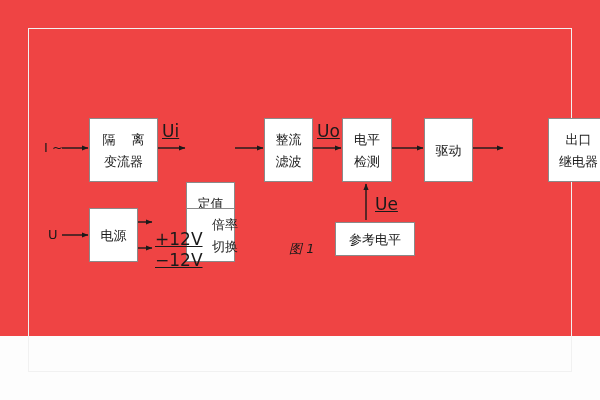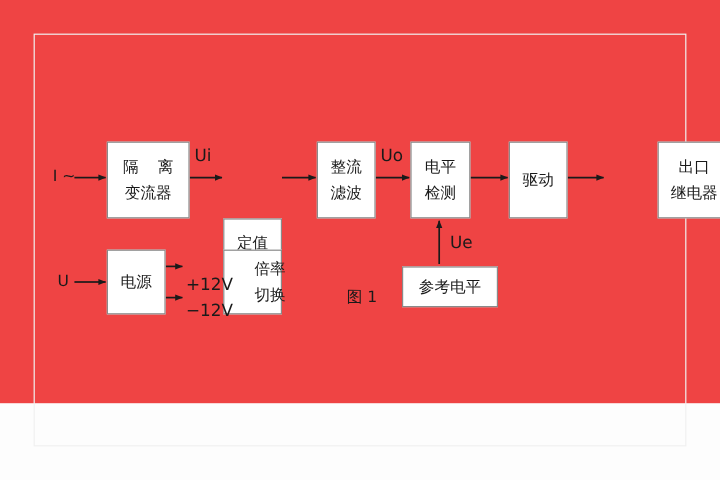--- a/index.html
+++ b/index.html
@@ -26,21 +26,21 @@
     line-height:1.0;
   }
   .box .ln{display:block;white-space:nowrap;}
   .box .ln + .ln{margin-top:9px;}
   .box.one-line{line-height:1.0;align-items:center;}
   .sp{letter-spacing:6px;padding-left:6px;}
   .lbl{
     position:absolute;color:#1a1a1a;font-size:13px;
     white-space:nowrap;line-height:1;
   }
-  .lbl-sm{font-size:14px;}
+  .lbl-sm{font-size:17px;text-decoration:underline;}
   svg.wires{position:absolute;left:0;top:0;width:600px;height:400px;
     pointer-events:none;}
 </style>
 </head>
 <body>
 
 <div id="canvas">
 
   <div class="frame"></div>
 
@@ -124,15 +124,15 @@
   <div class="lbl lbl-sm" style="left:162px;top:123px;">Ui</div>
 
   <div class="lbl lbl-sm" style="left:317px;top:123px;">Uo</div>
 
   <div class="lbl lbl-sm" style="left:375px;top:196px;">Ue</div>
 
   <div class="lbl lbl-sm" style="left:155px;top:231px;text-align:right;">+12V</div>
 
   <div class="lbl lbl-sm" style="left:155px;top:252px;">−12V</div>
 
-  <div class="lbl" style="left:289px;top:242px;">图 1</div>
+  <div class="lbl" style="left:289px;top:242px;font-style:italic;">图 1</div>
 
 </div>
 
 </body></html>

